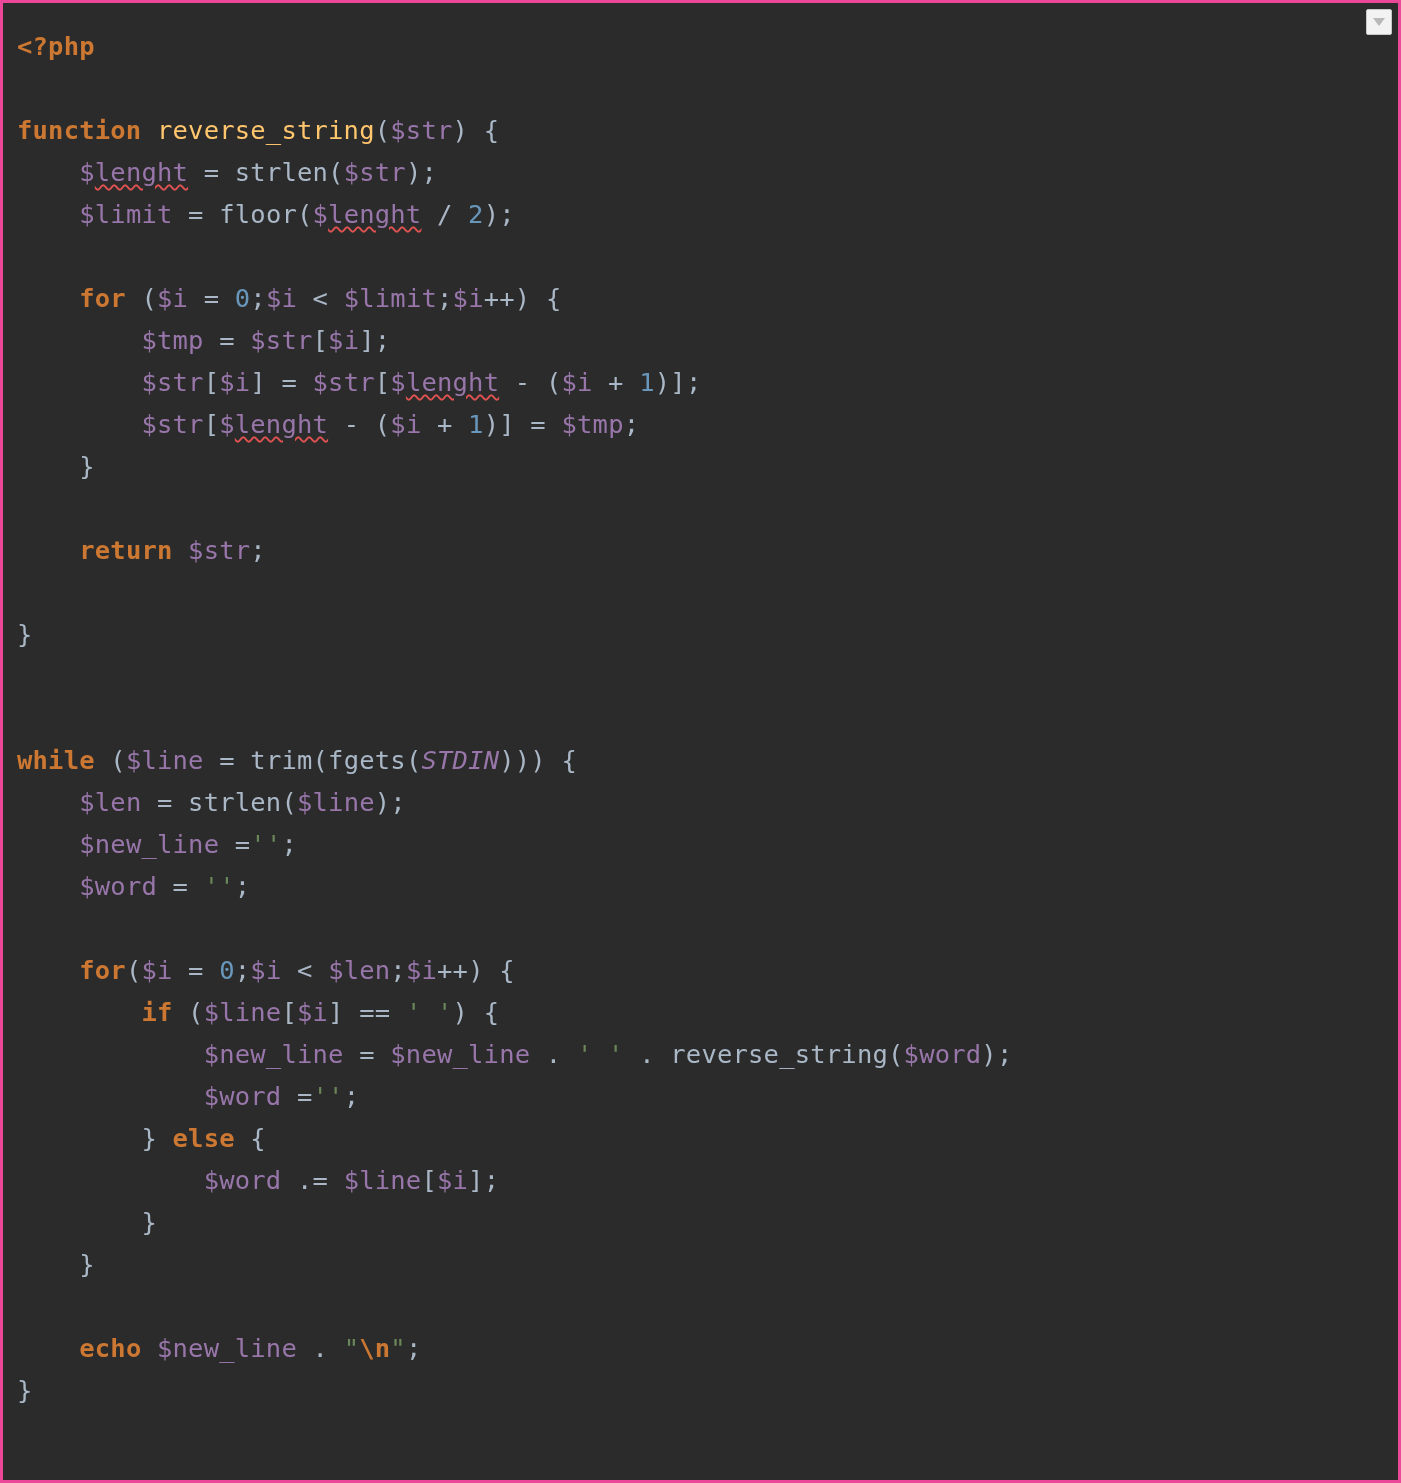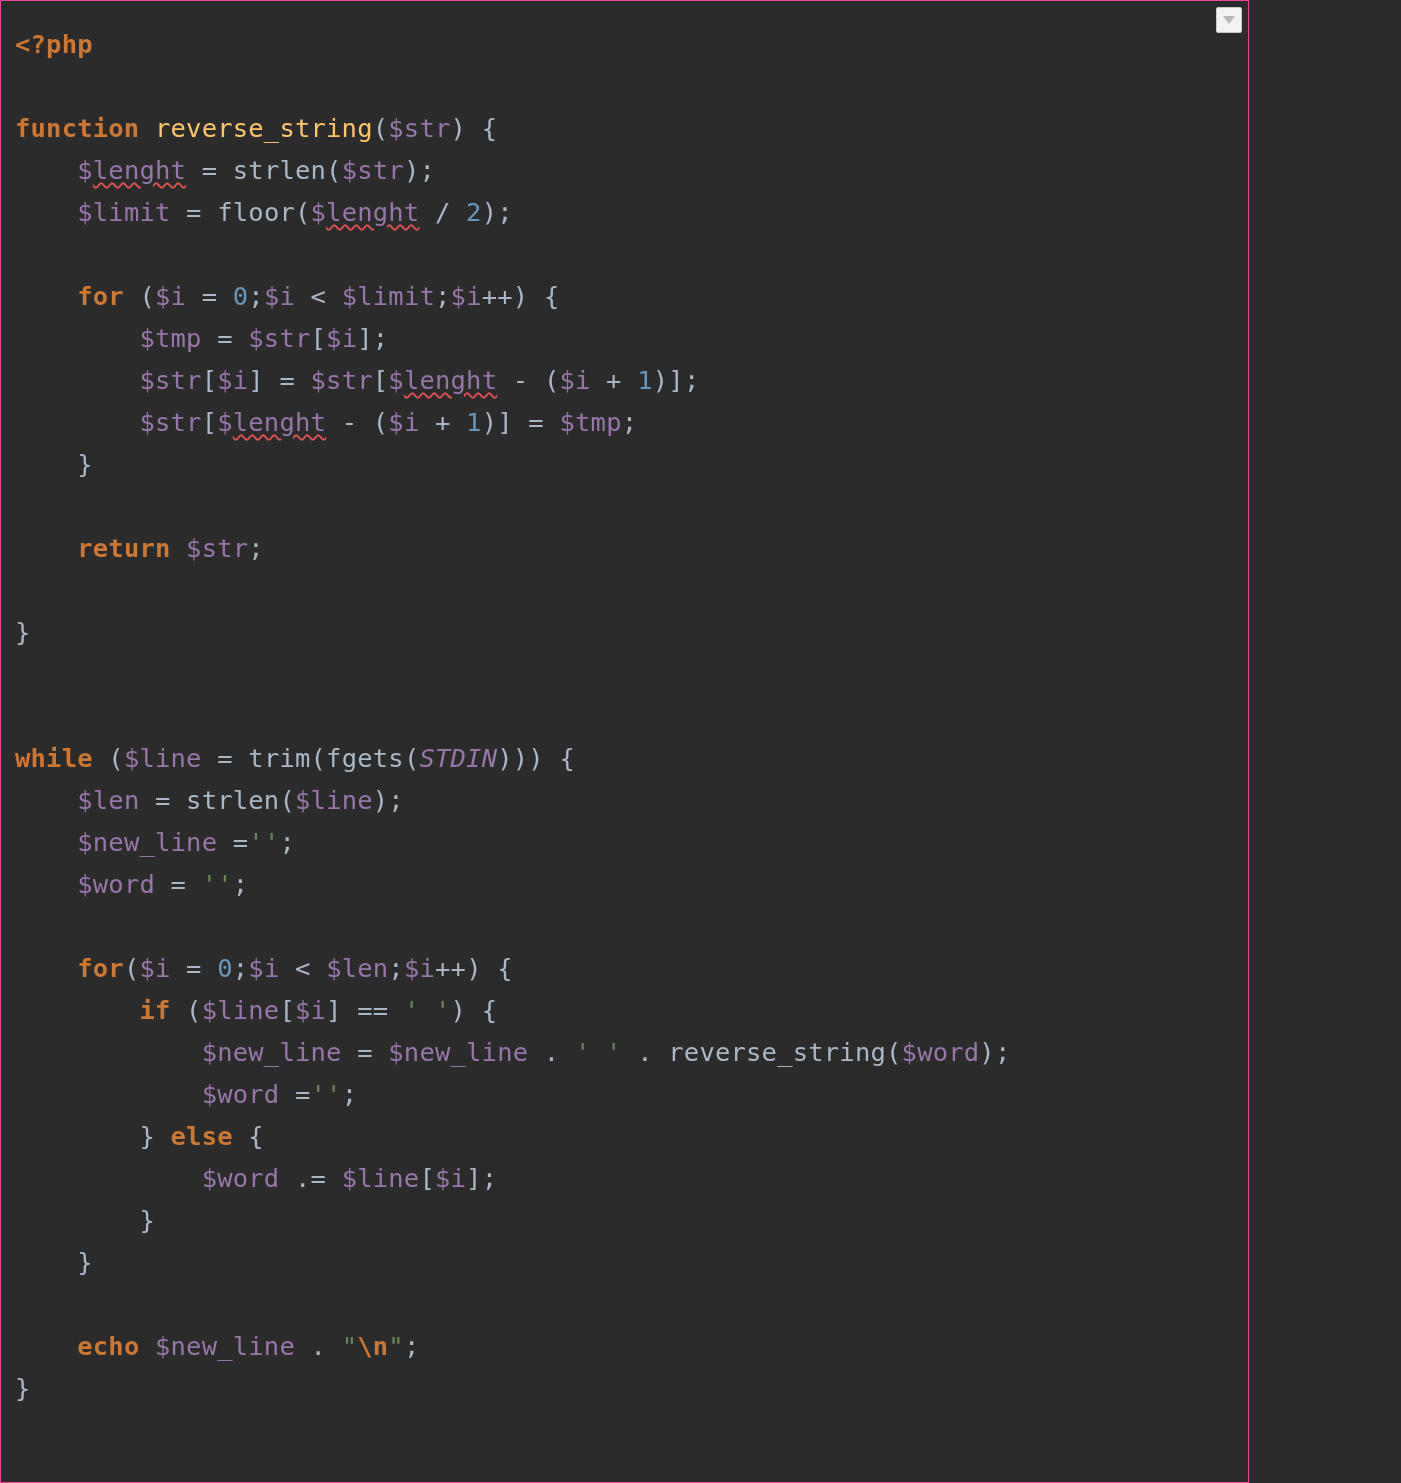--- a/index.html
+++ b/index.html
@@ -6,23 +6,23 @@
     margin: 0;
     padding: 0;
     background: #2a2a2a;
     width: 1401px;
     height: 1483px;
     overflow: hidden;
   }
   .editor-frame {
     position: relative;
     box-sizing: border-box;
-    width: 1249px;
+    width: 1401px;
     height: 1483px;
-    border: 1px solid #ec4899;
+    border: 3px solid #ec4899;
     background: #2b2b2b;
   }
   .dropdown-chip {
     position: absolute;
     top: 6px;
     right: 6px;
     width: 24px;
     height: 24px;
     background: #f2f2f2;
     border: 1px solid #c8c8c8;

